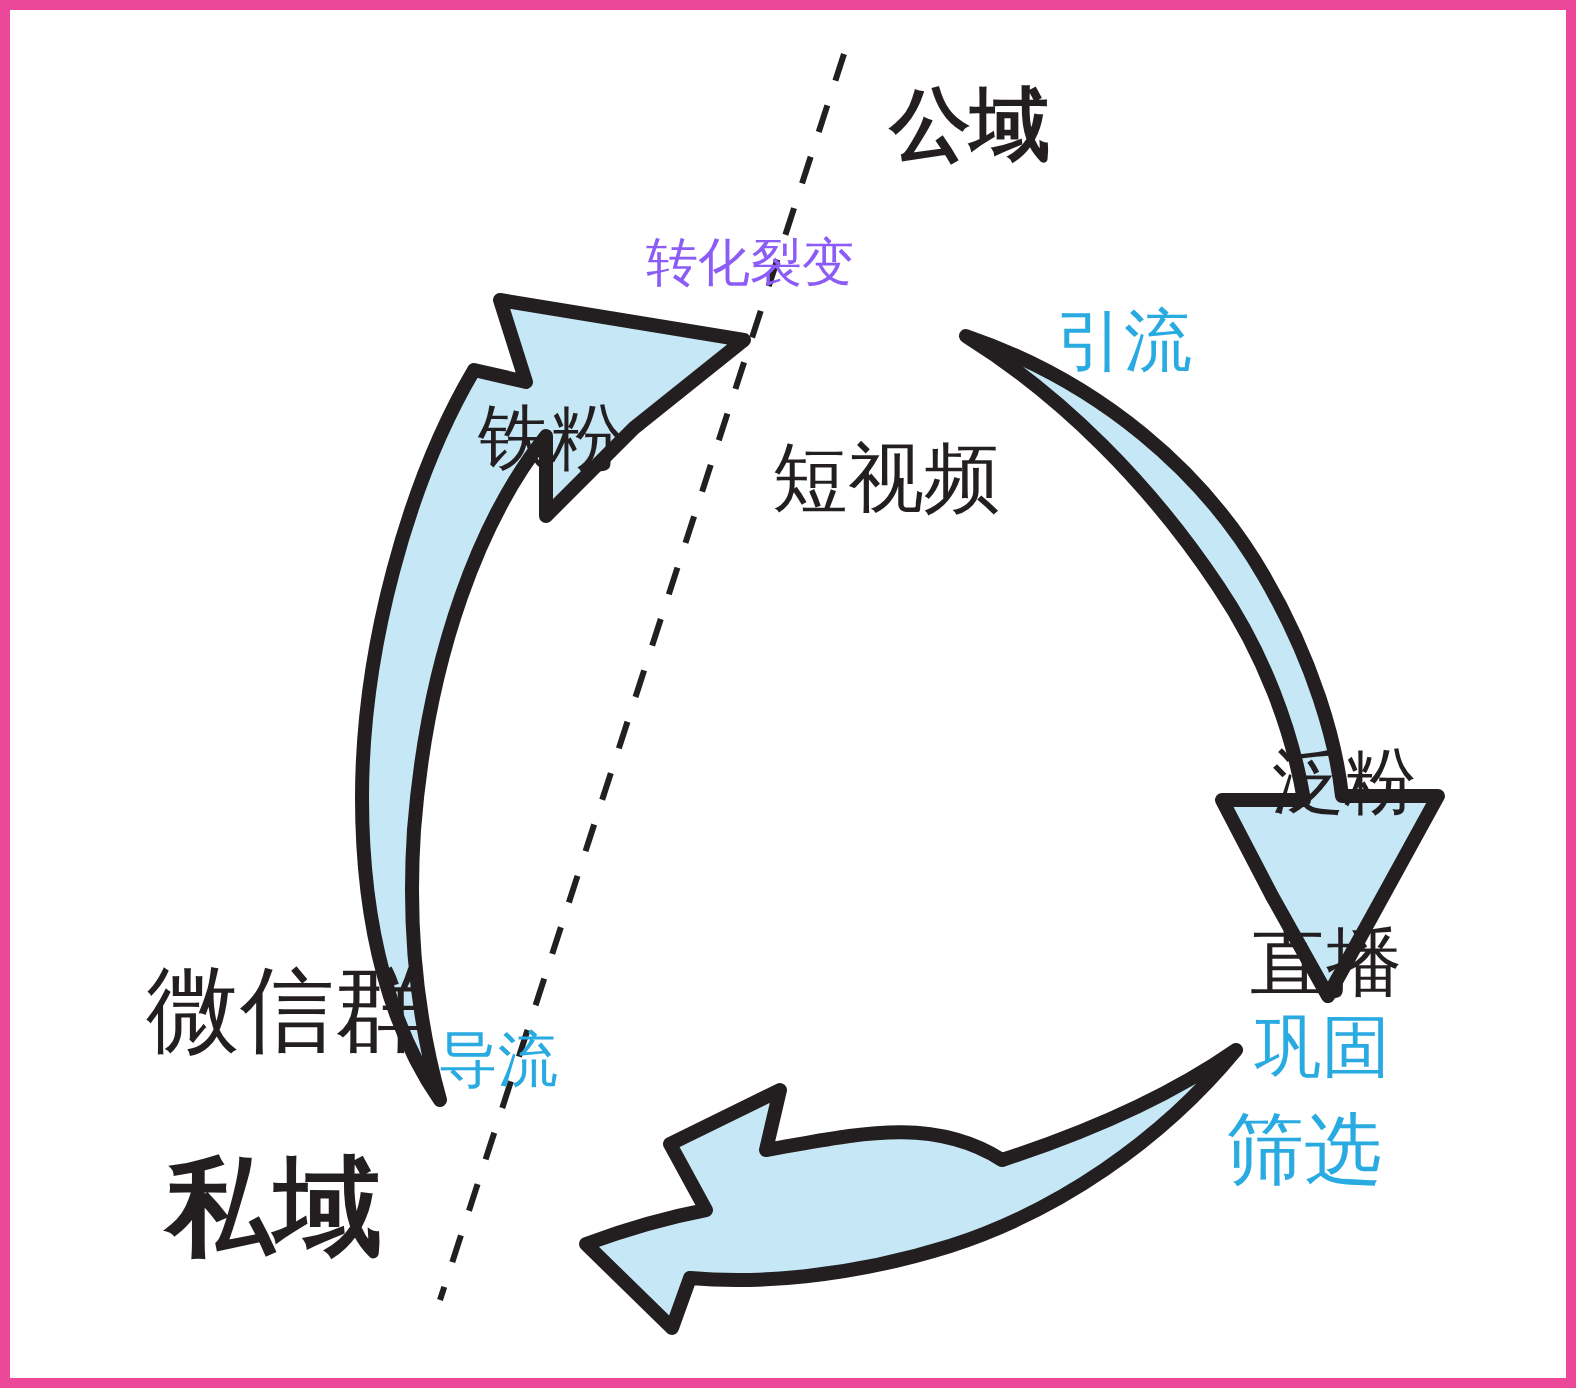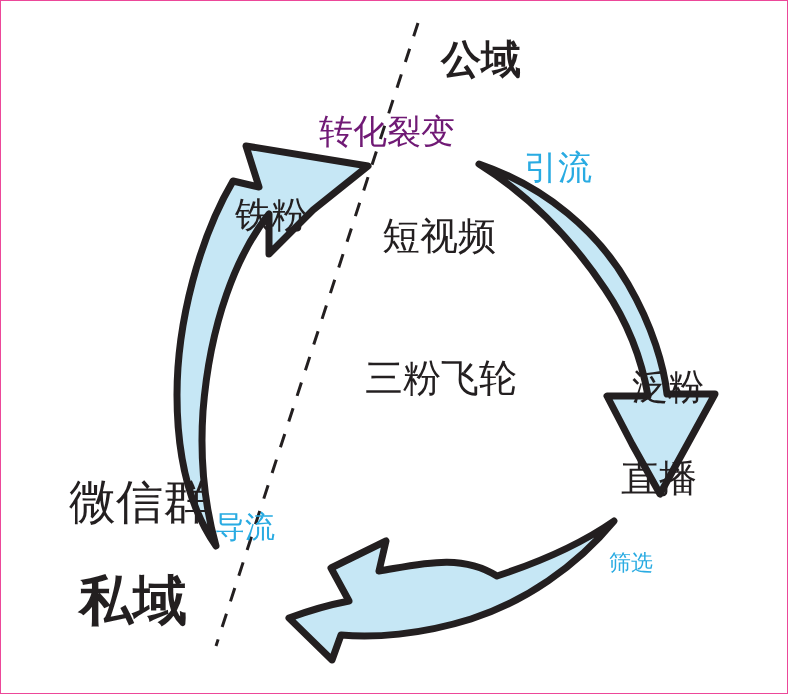--- a/index.html
+++ b/index.html
@@ -10,21 +10,21 @@
   }
   body {
     font-family: "Liberation Serif", "DejaVu Serif", serif;
   }
   #canvas {
     position: relative;
     width: 788px;
     height: 694px;
     background: #ffffff;
     box-sizing: border-box;
-    border: 1px solid #ec4899;
+    border: 5px solid #ec4899;
     overflow: hidden;
   }
   #diagram-svg {
     position: absolute;
     left: 0;
     top: 0;
     width: 786px;
     height: 692px;
     display: block;
   }
@@ -82,35 +82,35 @@
              C 539 561 580 543 613 520
              Z"></path>
 
     <line x1="417" y1="22" x2="215" y2="645" stroke="#231f20" stroke-width="3" stroke-dasharray="14 13" stroke-linecap="butt"></line>
   </svg>
 
   <div class="lbl sans" style="left:440px; top:38px; font-size:40px; font-weight:bold; color:#231f20;">公域</div>
 
   <div class="lbl sans" style="left:78px; top:572px; font-size:54px; font-weight:bold; color:#231f20;">私域</div>
 
-  <div class="lbl serif" style="left:318px; top:114px; font-size:34px; color:#701a75;">转化裂变</div>
+  <div class="lbl serif" style="left:318px; top:114px; font-size:26px; color:#8b5cf6;">转化裂变</div>
 
   <div class="lbl serif" style="left:523px; top:114px; font-size:34px; color:#29abe2;margin-top:36px;">引流</div>
 
+  <div class="lbl serif" style="left:622px; top:503px; font-size:34px; color:#29abe2;">巩固</div>
 
-  <div class="lbl serif" style="left:608px; top:551px; font-size:22px; color:#29abe2;">筛选</div>
+  <div class="lbl serif" style="left:608px; top:551px; font-size:39px; color:#29abe2;">筛选</div>
 
   <div class="lbl serif" style="left:214px; top:511px; font-size:30px; color:#29abe2;">导流</div>
 
   <div class="lbl serif" style="left:381px; top:216px; font-size:38px; color:#231f20;">短视频</div>
 
   <div class="lbl serif" style="left:620px; top:458px; font-size:38px; color:#231f20;">直播</div>
 
   <div class="lbl serif" style="left:68px; top:478px; font-size:47px; color:#231f20;">微信群</div>
 
   <div class="lbl serif" style="left:631px; top:368px; font-size:36px; color:#231f20;">泛粉</div>
 
   <div class="lbl serif" style="left:234px; top:196px; font-size:36px; color:#231f20;">铁粉</div>
 
 
-  <div class="lbl serif" style="left:364px; top:358px; font-size:38px; color:#231f20;">三粉飞轮</div>
 
 </div>
 
 </body></html>

